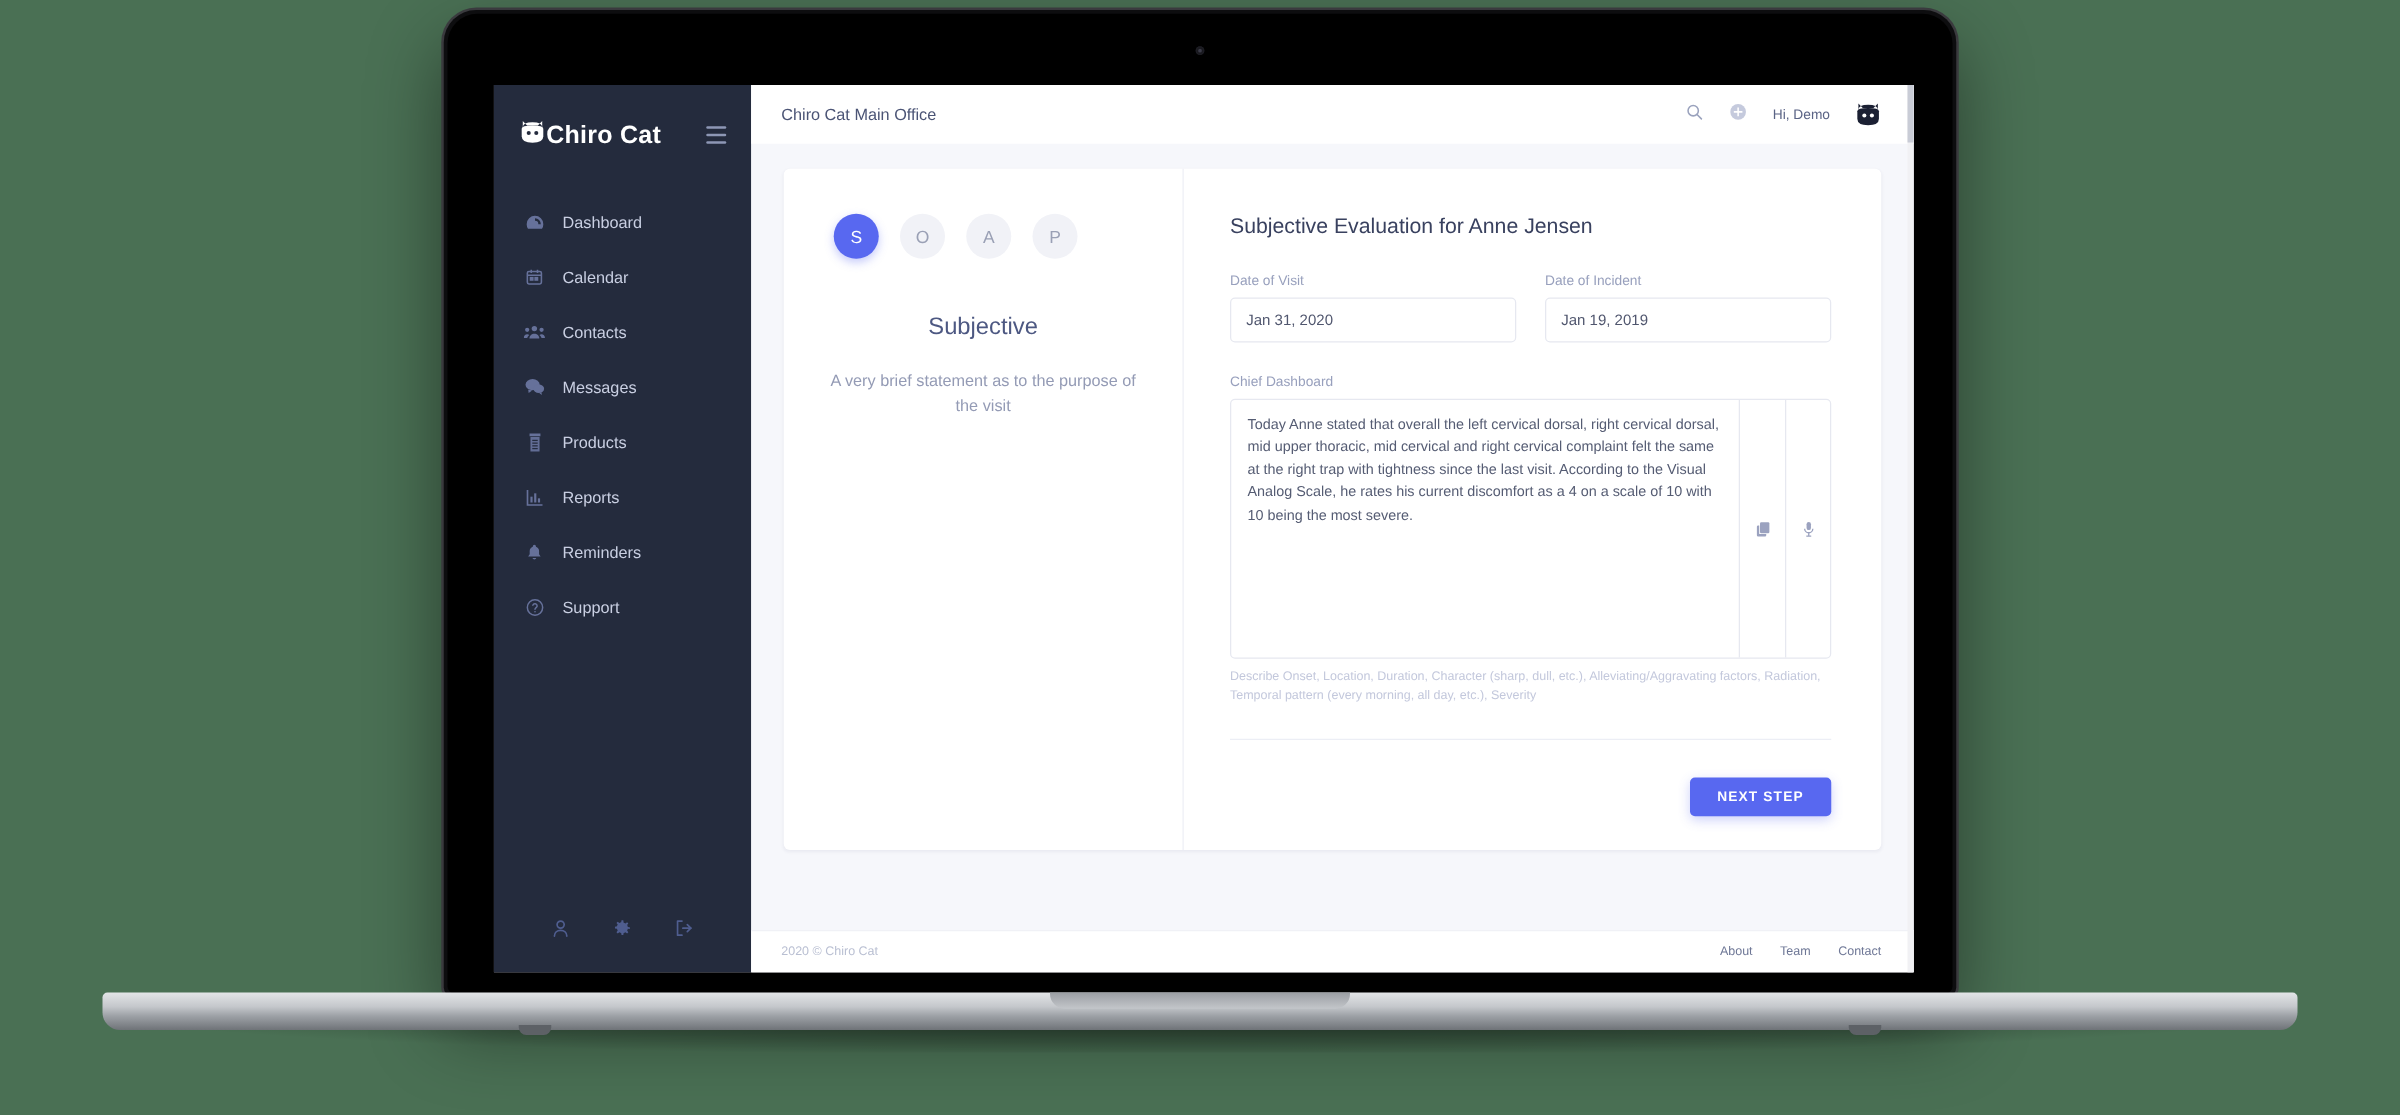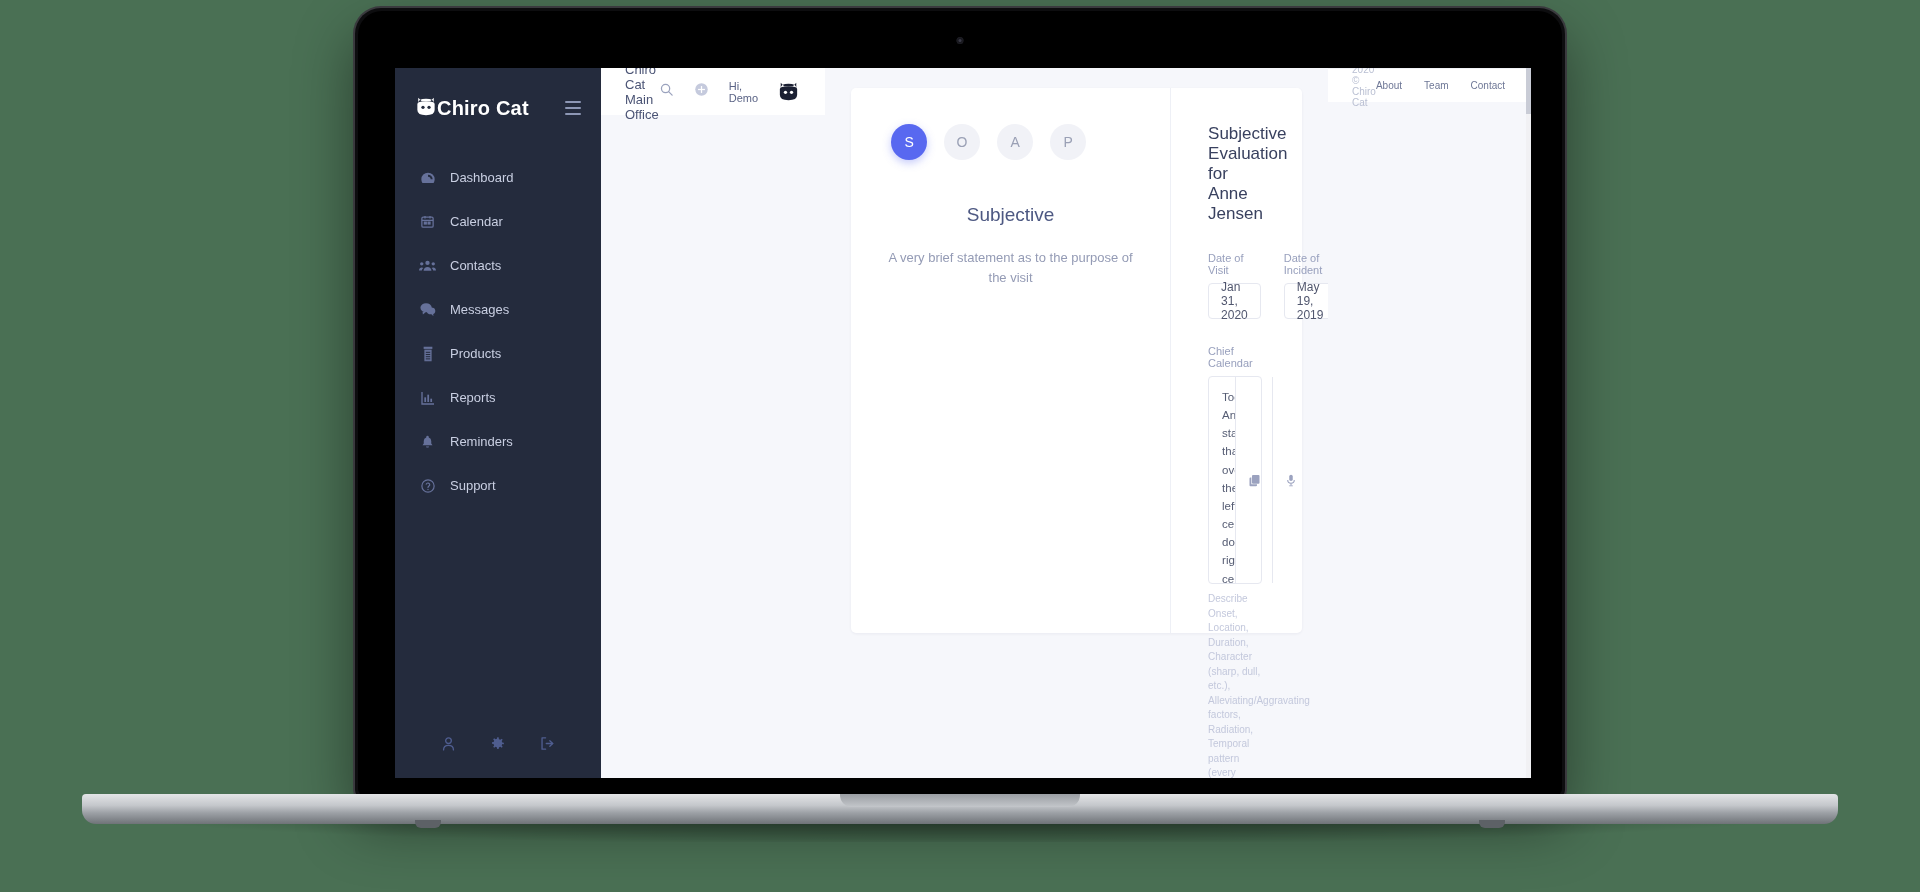--- a/index.html
+++ b/index.html
@@ -82,21 +82,21 @@
   .nav-item + .nav-item { margin-top: 9px; }
   .nav-item .ico { width: 17px; height: 17px; display: flex; align-items: center; justify-content: center; color: #66719a; }
 
   .sidebar-bottom {
     margin-top: auto; display: flex; align-items: center; justify-content: center;
     gap: 32px; padding-bottom: 22px; color: #4f5d8f;
   }
   .sidebar-bottom .ico { cursor: pointer; }
 
   
-  .main { flex: 1; display: flex; background: #f6f7fb; min-width: 0; }
+  .main { flex: 1; display: flex; flex-direction: column; background: #f6f7fb; min-width: 0; }
   .topbar {
     height: 47px; background: #fff; display: flex; align-items: center;
     padding: 0 26px 0 24px; flex: 0 0 47px;
   }
   .office-title { color: #4b5475; font-size: 13px; }
   .topbar-right { margin-left: auto; display: flex; align-items: center; gap: 20px; }
   .greet { color: #5a6385; font-size: 11px; }
   .avatar { width: 21px; height: 21px; display: flex; align-items: center; justify-content: center; }
 
   .content { flex: 1; padding: 20px 26px 0 26px; overflow: hidden; }
@@ -354,26 +354,26 @@
                   <div class="card-right">
                     <div class="eval-title">Subjective Evaluation for Anne Jensen</div>
 
                     <div class="row">
                       <div class="field">
                         <div class="field-label">Date of Visit</div>
                         <div class="input">Jan 31, 2020</div>
                       </div>
                       <div class="field">
                         <div class="field-label">Date of Incident</div>
-                        <div class="input">May 19, 2019</div>
+                        <div class="input">Jan 19, 2019</div>
                       </div>
                     </div>
 
                     <div class="complaint">
-                      <div class="field-label">Chief Calendar</div>
+                      <div class="field-label">Chief Dashboard</div>
                       <div class="textarea-wrap">
                         <div class="textarea">Today Anne stated that overall the left cervical dorsal, right cervical dorsal, mid upper thoracic, mid cervical and right cervical complaint felt the same at the right trap with tightness since the last visit. According to the Visual Analog Scale, he rates his current discomfort as a 4 on a scale of 10 with 10 being the most severe.</div>
                         <div class="tool-col">
                           <svg width="15" height="15" viewBox="0 0 24 24" fill="currentColor">
                               <rect x="8" y="3" width="12" height="14" rx="1.6"></rect>
                               <path d="M5.6 7H7v11h9v1.4A1.6 1.6 0 0114.4 21H5.6A1.6 1.6 0 014 19.4V8.6A1.6 1.6 0 015.6 7z"></path>
                             </svg>
                         </div>
                         <div class="tool-col">
                           <svg width="14" height="15" viewBox="0 0 24 24" fill="currentColor">

